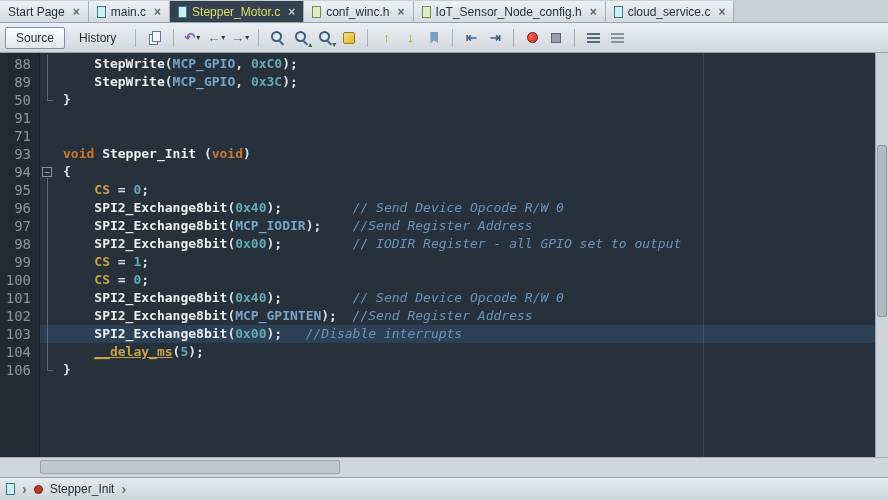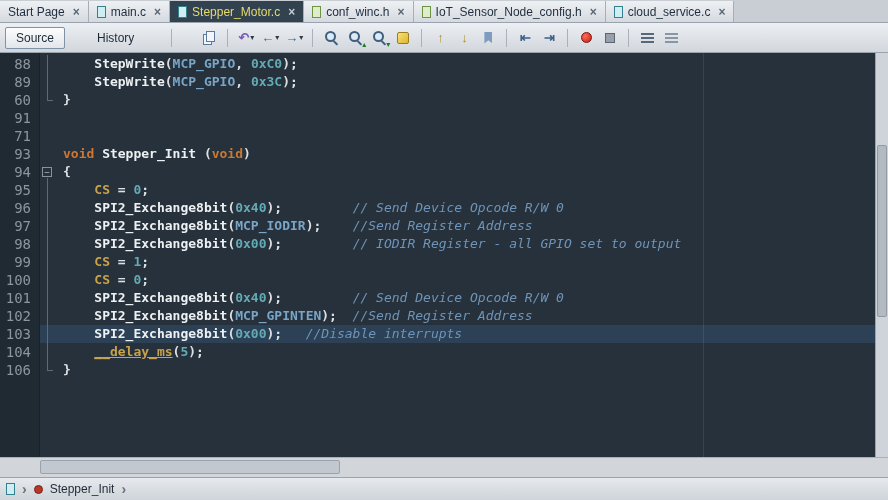--- a/index.html
+++ b/index.html
@@ -29,21 +29,21 @@
     display: inline-block; width: 9px; height: 12px;
     background: #cfeef2; border: 1px solid #35808f; position: relative;
   }
   .ficon.h-file { background: #deecca; border-color: #6d9445; }
 
   
   .toolbar {
     height: 30px; flex: 0 0 30px;
     background: linear-gradient(#eceff3, #d2d7dd);
     border-bottom: 1px solid #9aa2ab;
-    display: flex; align-items: center; padding: 0 5px; gap: 21px;
+    display: flex; align-items: center; padding: 0 5px; gap: 3px;
   }
   .tbtn {
     font-size: 12px; color: #1e2a36; padding: 3px 10px;
     background: transparent; border: 1px solid transparent; cursor: default;
     font-family: "Liberation Sans", sans-serif;
   }
   .tbtn.pressed {
     background: linear-gradient(#fdfdfe, #e2e6eb);
     border: 1px solid #7f92a8; border-radius: 2px;
   }
@@ -262,21 +262,21 @@
           <span class="shape-comment-light"></span>
         </div>
       </div>
   </div>
 
   <div class="editor">
     <div class="gutterbg"></div>
     <div class="lines">
         <div class="cl"><span class="ln">88</span><span class="body"><span class="fold f-line"></span><span class="txt"><span class="tk-pl">    </span><span class="tk-fn">StepWrite</span><span class="tk-pl">(</span><span class="tk-cn">MCP_GPIO</span><span class="tk-pl">, </span><span class="tk-nm">0xC0</span><span class="tk-pl">);</span></span></span></div>
         <div class="cl"><span class="ln">89</span><span class="body"><span class="fold f-line"></span><span class="txt"><span class="tk-pl">    </span><span class="tk-fn">StepWrite</span><span class="tk-pl">(</span><span class="tk-cn">MCP_GPIO</span><span class="tk-pl">, </span><span class="tk-nm">0x3C</span><span class="tk-pl">);</span></span></span></div>
-        <div class="cl"><span class="ln">60</span><span class="body"><span class="fold f-end"></span><span class="txt"><span class="tk-pl">}</span></span></span></div>
+        <div class="cl"><span class="ln">50</span><span class="body"><span class="fold f-end"></span><span class="txt"><span class="tk-pl">}</span></span></span></div>
         <div class="cl"><span class="ln">91</span><span class="body"><span class="fold"></span><span class="txt"></span></span></div>
         <div class="cl"><span class="ln">71</span><span class="body"><span class="fold"></span><span class="txt"></span></span></div>
         <div class="cl"><span class="ln">93</span><span class="body"><span class="fold"></span><span class="txt"><span class="tk-kw">void</span><span class="tk-pl"> </span><span class="tk-fn">Stepper_Init</span><span class="tk-pl"> (</span><span class="tk-kw">void</span><span class="tk-pl">)</span></span></span></div>
         <div class="cl"><span class="ln">94</span><span class="body"><span class="fold f-box"><span class="fbox">−</span></span><span class="txt"><span class="tk-pl">{</span></span></span></div>
         <div class="cl"><span class="ln">95</span><span class="body"><span class="fold f-line"></span><span class="txt"><span class="tk-pl">    </span><span class="tk-mc">CS</span><span class="tk-pl"> = </span><span class="tk-nm">0</span><span class="tk-pl">;</span></span></span></div>
         <div class="cl"><span class="ln">96</span><span class="body"><span class="fold f-line"></span><span class="txt"><span class="tk-pl">    </span><span class="tk-fn">SPI2_Exchange8bit</span><span class="tk-pl">(</span><span class="tk-nm">0x40</span><span class="tk-pl">);</span><span class="tk-pl">         </span><span class="tk-cm">// Send Device Opcode R/W 0</span></span></span></div>
         <div class="cl"><span class="ln">97</span><span class="body"><span class="fold f-line"></span><span class="txt"><span class="tk-pl">    </span><span class="tk-fn">SPI2_Exchange8bit</span><span class="tk-pl">(</span><span class="tk-cn">MCP_IODIR</span><span class="tk-pl">);</span><span class="tk-pl">    </span><span class="tk-cm">//Send Register Address</span></span></span></div>
         <div class="cl"><span class="ln">98</span><span class="body"><span class="fold f-line"></span><span class="txt"><span class="tk-pl">    </span><span class="tk-fn">SPI2_Exchange8bit</span><span class="tk-pl">(</span><span class="tk-nm">0x00</span><span class="tk-pl">);</span><span class="tk-pl">         </span><span class="tk-cm">// IODIR Register - all GPIO set to output</span></span></span></div>
         <div class="cl"><span class="ln">99</span><span class="body"><span class="fold f-line"></span><span class="txt"><span class="tk-pl">    </span><span class="tk-mc">CS</span><span class="tk-pl"> = </span><span class="tk-nm">1</span><span class="tk-pl">;</span></span></span></div>
         <div class="cl"><span class="ln">100</span><span class="body"><span class="fold f-line"></span><span class="txt"><span class="tk-pl">    </span><span class="tk-mc">CS</span><span class="tk-pl"> = </span><span class="tk-nm">0</span><span class="tk-pl">;</span></span></span></div>

